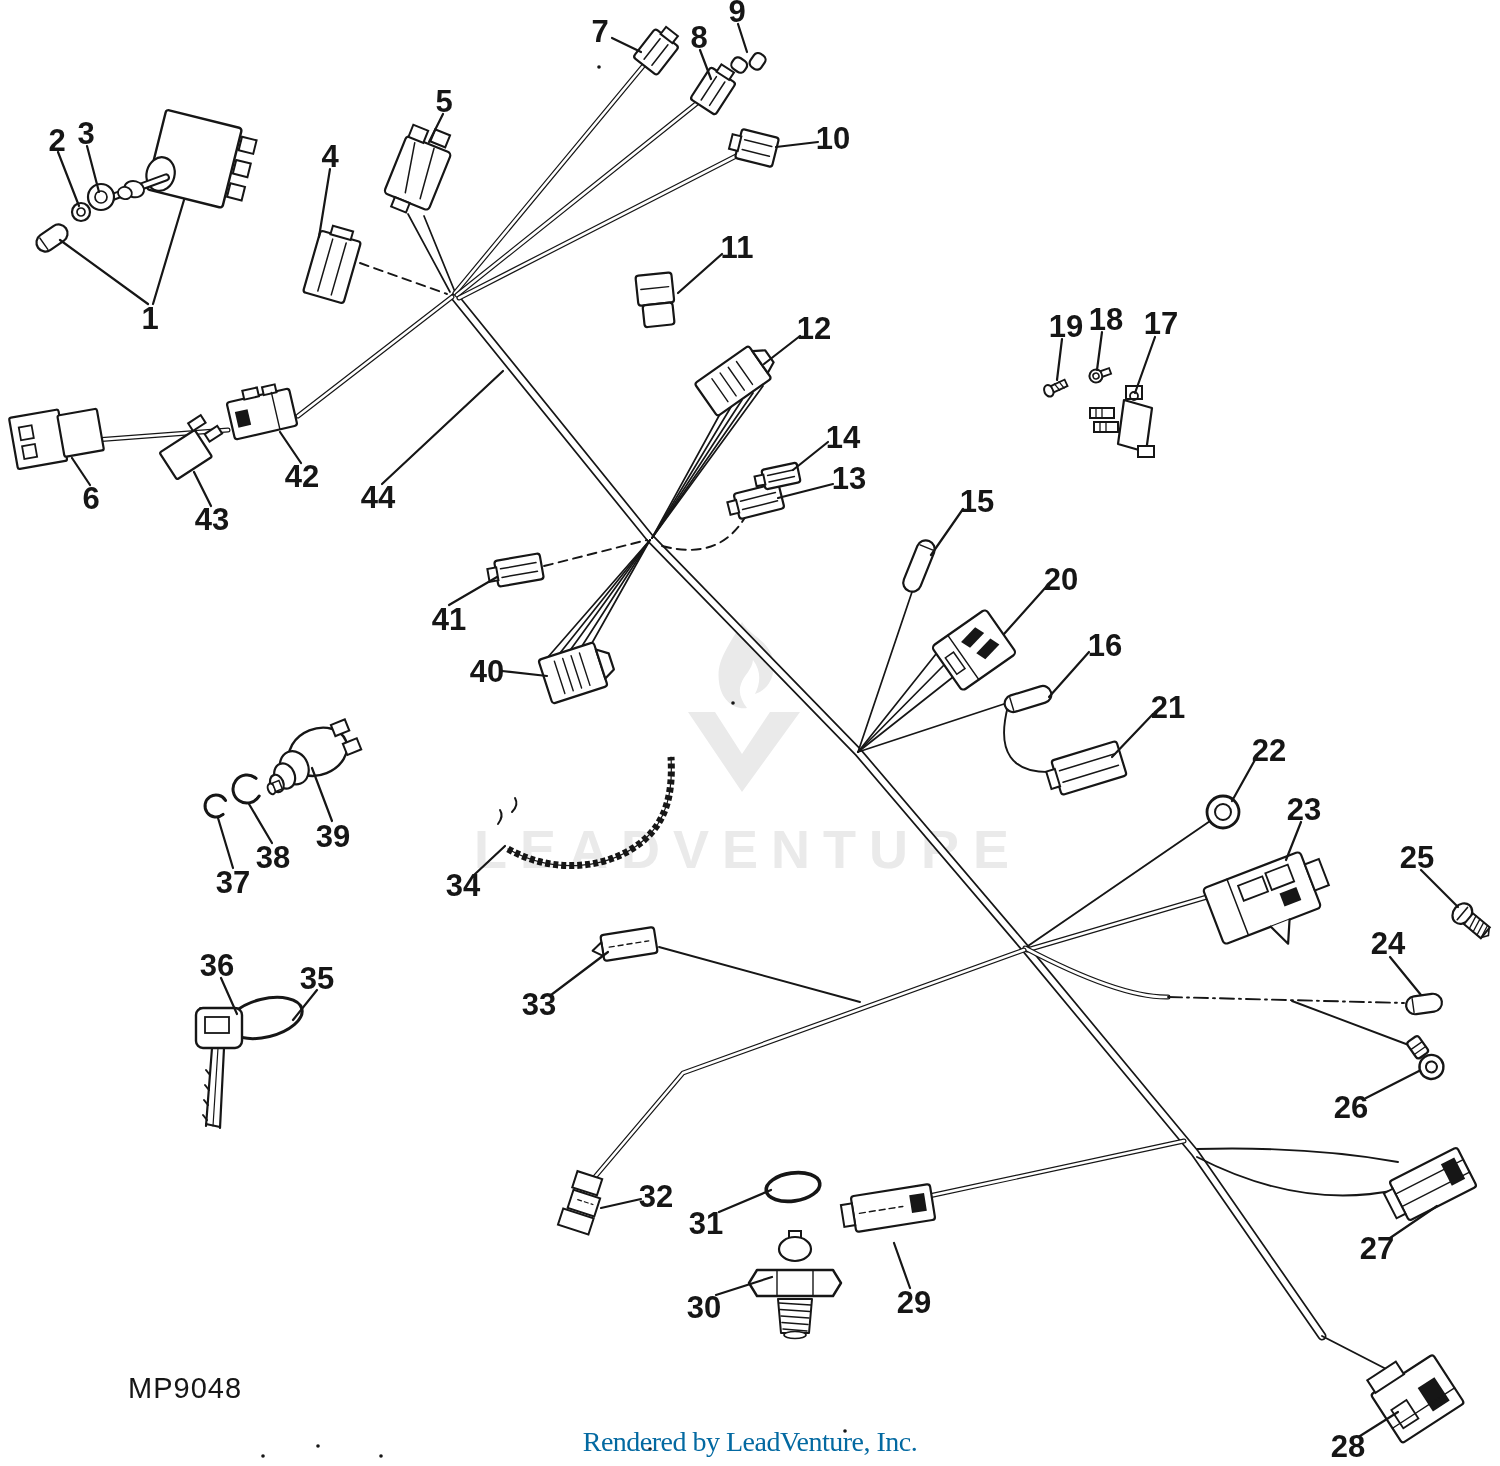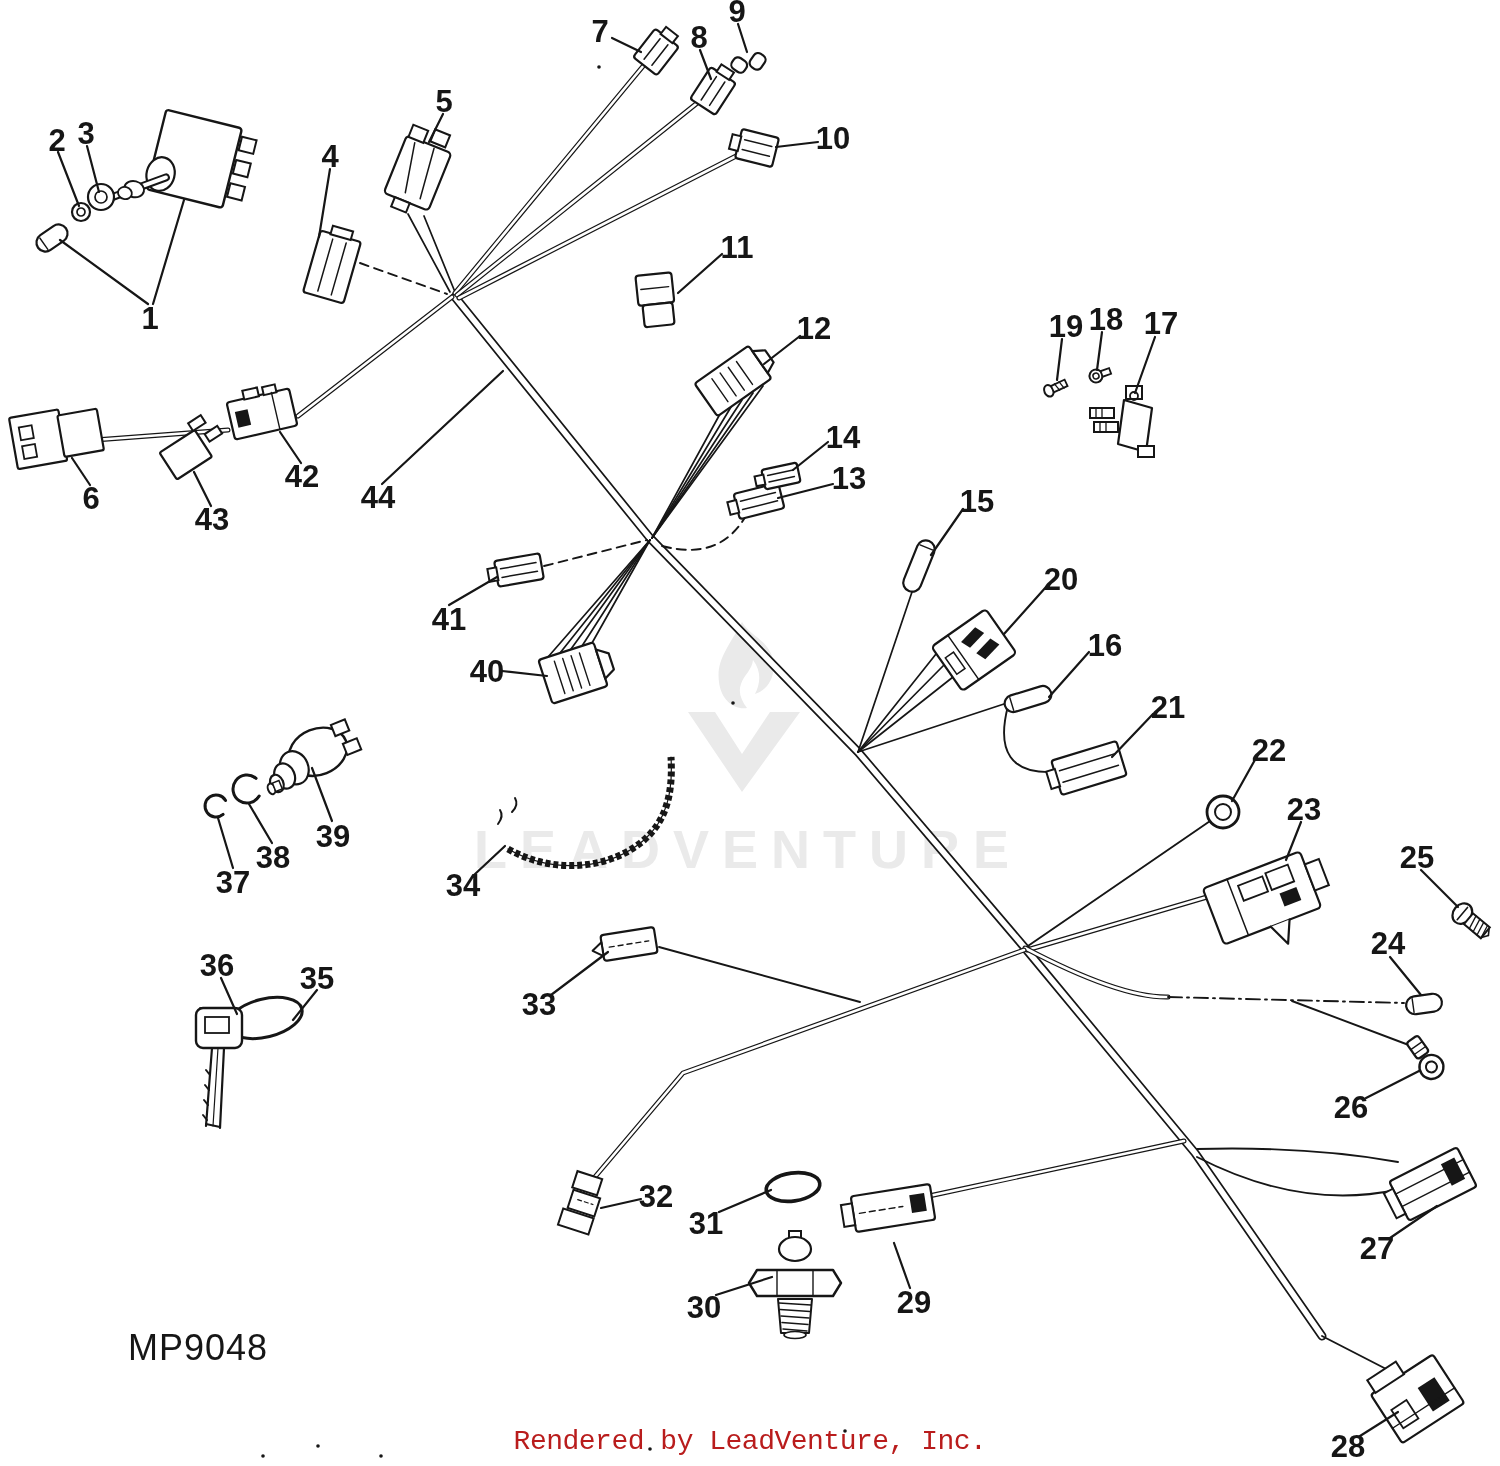--- a/index.html
+++ b/index.html
@@ -1,23 +1,23 @@
 <!DOCTYPE html>
 <html><head>
 <meta charset="utf-8">
 <style>
   html,body{margin:0;padding:0;background:#fff;}
   #page{position:relative;width:1500px;height:1466px;background:#fff;overflow:hidden;
         font-family:"Liberation Sans",sans-serif;}
   #diagram-svg{position:absolute;left:0;top:0;}
-  .footer-left{position:absolute;left:128px;top:1327px;font-size:36px;color:#161616;
+  .footer-left{position:absolute;left:128px;top:1372px;font-size:29px;color:#161616;
                letter-spacing:1px;font-family:"Liberation Sans",sans-serif;}
   .footer-center{position:absolute;left:0;top:1426px;width:100%;text-align:center;
-               font-size:28px;color:#b91c1c;letter-spacing:-0.5px;
-               font-family:Liberation Mono, monospace;}
+               font-size:28px;color:#0369a1;letter-spacing:-0.5px;
+               font-family:Liberation Serif, serif;}
 </style>
 </head>
 <body>
 
 <div id="page">
   <svg id="diagram-svg" width="1500" height="1466" viewBox="0 0 1500 1466">
     <g id="wm">
       <path fill="#eaeaea" d="M742 622 C728 648 716 660 719 682 C721 700 734 710 747 708 C741 700 738 692 741 684 C744 675 752 670 753 660 C762 672 760 684 755 694 C768 690 776 676 773 660 C769 640 750 636 742 622 Z"></path>
       <path fill="#eaeaea" d="M688 712 L742 792 L800 712 L770 712 L742 754 L715 712 Z"></path>
       <text x="748" y="868" text-anchor="middle" fill="#eaeaea" style="font-family:'Liberation Sans',sans-serif;font-weight:bold;font-size:54px;letter-spacing:13px;">LEADVENTURE</text>

